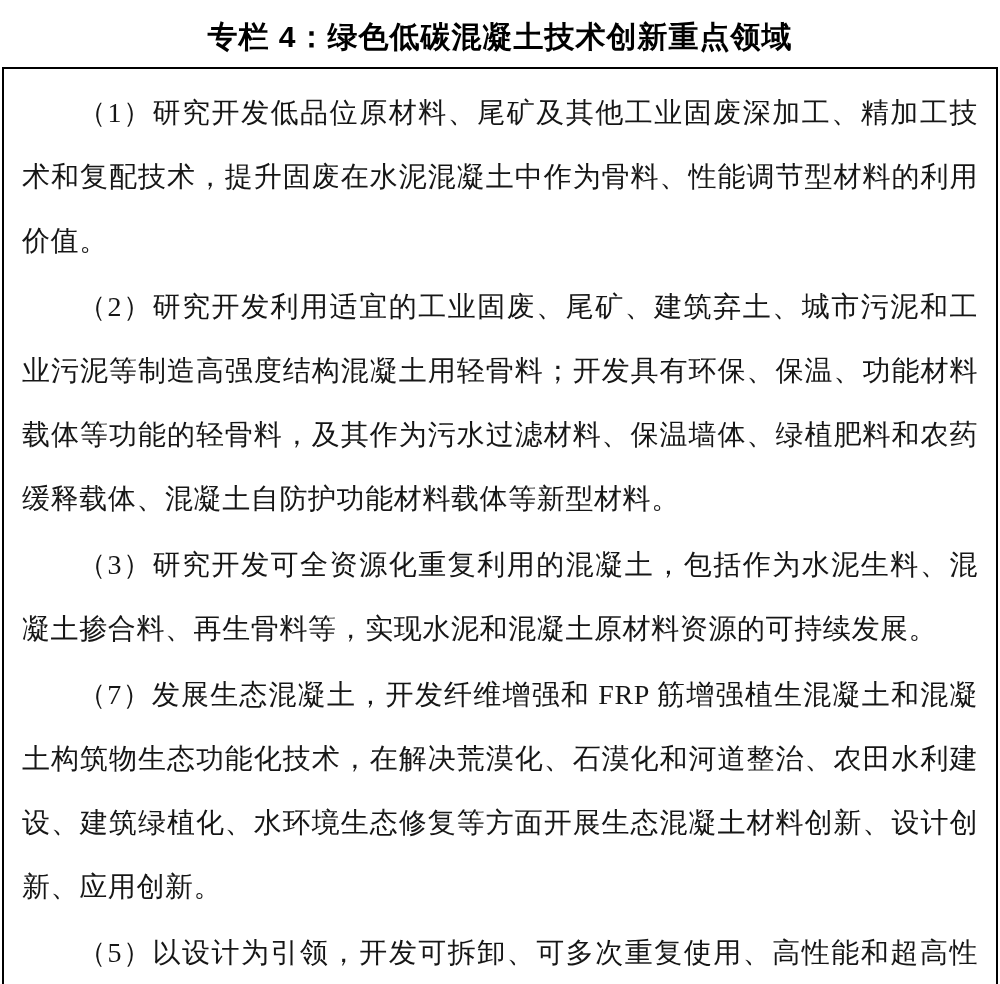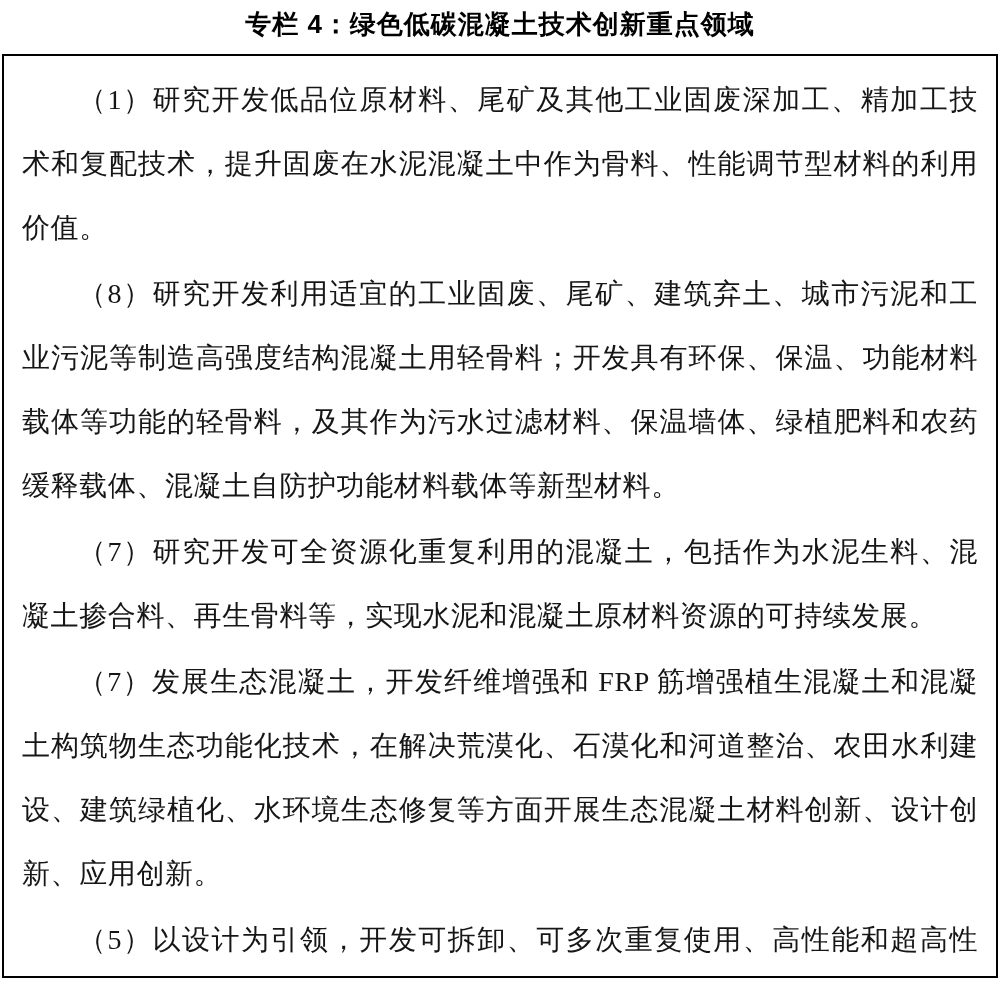--- a/index.html
+++ b/index.html
@@ -18,25 +18,25 @@
   .page {
     width: 1000px;
     height: 984px;
     box-sizing: border-box;
     background: #ffffff;
   }
   .doc-title {
     text-align: center;
     font-family: "Liberation Sans", sans-serif;
     font-weight: bold;
-    font-size: 26px;
+    font-size: 30px;
     line-height: 48px;
     height: 52px;
     margin: 0;
-    padding-top: 0;
+    padding-top: 13px;
     color: #000000;
     letter-spacing: 1px;
     white-space: nowrap;
   }
   .panel {
     box-sizing: border-box;
     margin: 2px 2px 0 2px;
     width: 996px;
     height: 924px;
     border: 2px solid #000000;
@@ -57,19 +57,19 @@
   }
 </style>
 </head>
 <body>
 
 <div class="page">
   <h1 class="doc-title">专栏 4：绿色低碳混凝土技术创新重点领域</h1>
   <div class="panel">
     <div>
         <p class="para">（1）研究开发低品位原材料、尾矿及其他工业固废深加工、精加工技术和复配技术，提升固废在水泥混凝土中作为骨料、性能调节型材料的利用价值。</p>
-        <p class="para">（8）研究开发利用适宜的工业固废、尾矿、建筑弃土、城市污泥和工业污泥等制造高强度结构混凝土用轻骨料；开发具有环保、保温、功能材料载体等功能的轻骨料，及其作为污水过滤材料、保温墙体、绿植肥料和农药缓释载体、混凝土自防护功能材料载体等新型材料。</p>
-        <p class="para">（7）研究开发可全资源化重复利用的混凝土，包括作为水泥生料、混凝土掺合料、再生骨料等，实现水泥和混凝土原材料资源的可持续发展。</p>
+        <p class="para">（2）研究开发利用适宜的工业固废、尾矿、建筑弃土、城市污泥和工业污泥等制造高强度结构混凝土用轻骨料；开发具有环保、保温、功能材料载体等功能的轻骨料，及其作为污水过滤材料、保温墙体、绿植肥料和农药缓释载体、混凝土自防护功能材料载体等新型材料。</p>
+        <p class="para">（3）研究开发可全资源化重复利用的混凝土，包括作为水泥生料、混凝土掺合料、再生骨料等，实现水泥和混凝土原材料资源的可持续发展。</p>
         <p class="para">（7）发展生态混凝土，开发纤维增强和 FRP 筋增强植生混凝土和混凝土构筑物生态功能化技术，在解决荒漠化、石漠化和河道整治、农田水利建设、建筑绿植化、水环境生态修复等方面开展生态混凝土材料创新、设计创新、应用创新。</p>
         <p class="para">（5）以设计为引领，开发可拆卸、可多次重复使用、高性能和超高性能预制混凝土建筑部品和工程构件，进一步提升混凝土对装配式建筑工程绿色低碳的贡献。</p>
       </div>
   </div>
 </div>
 
 </body></html>

